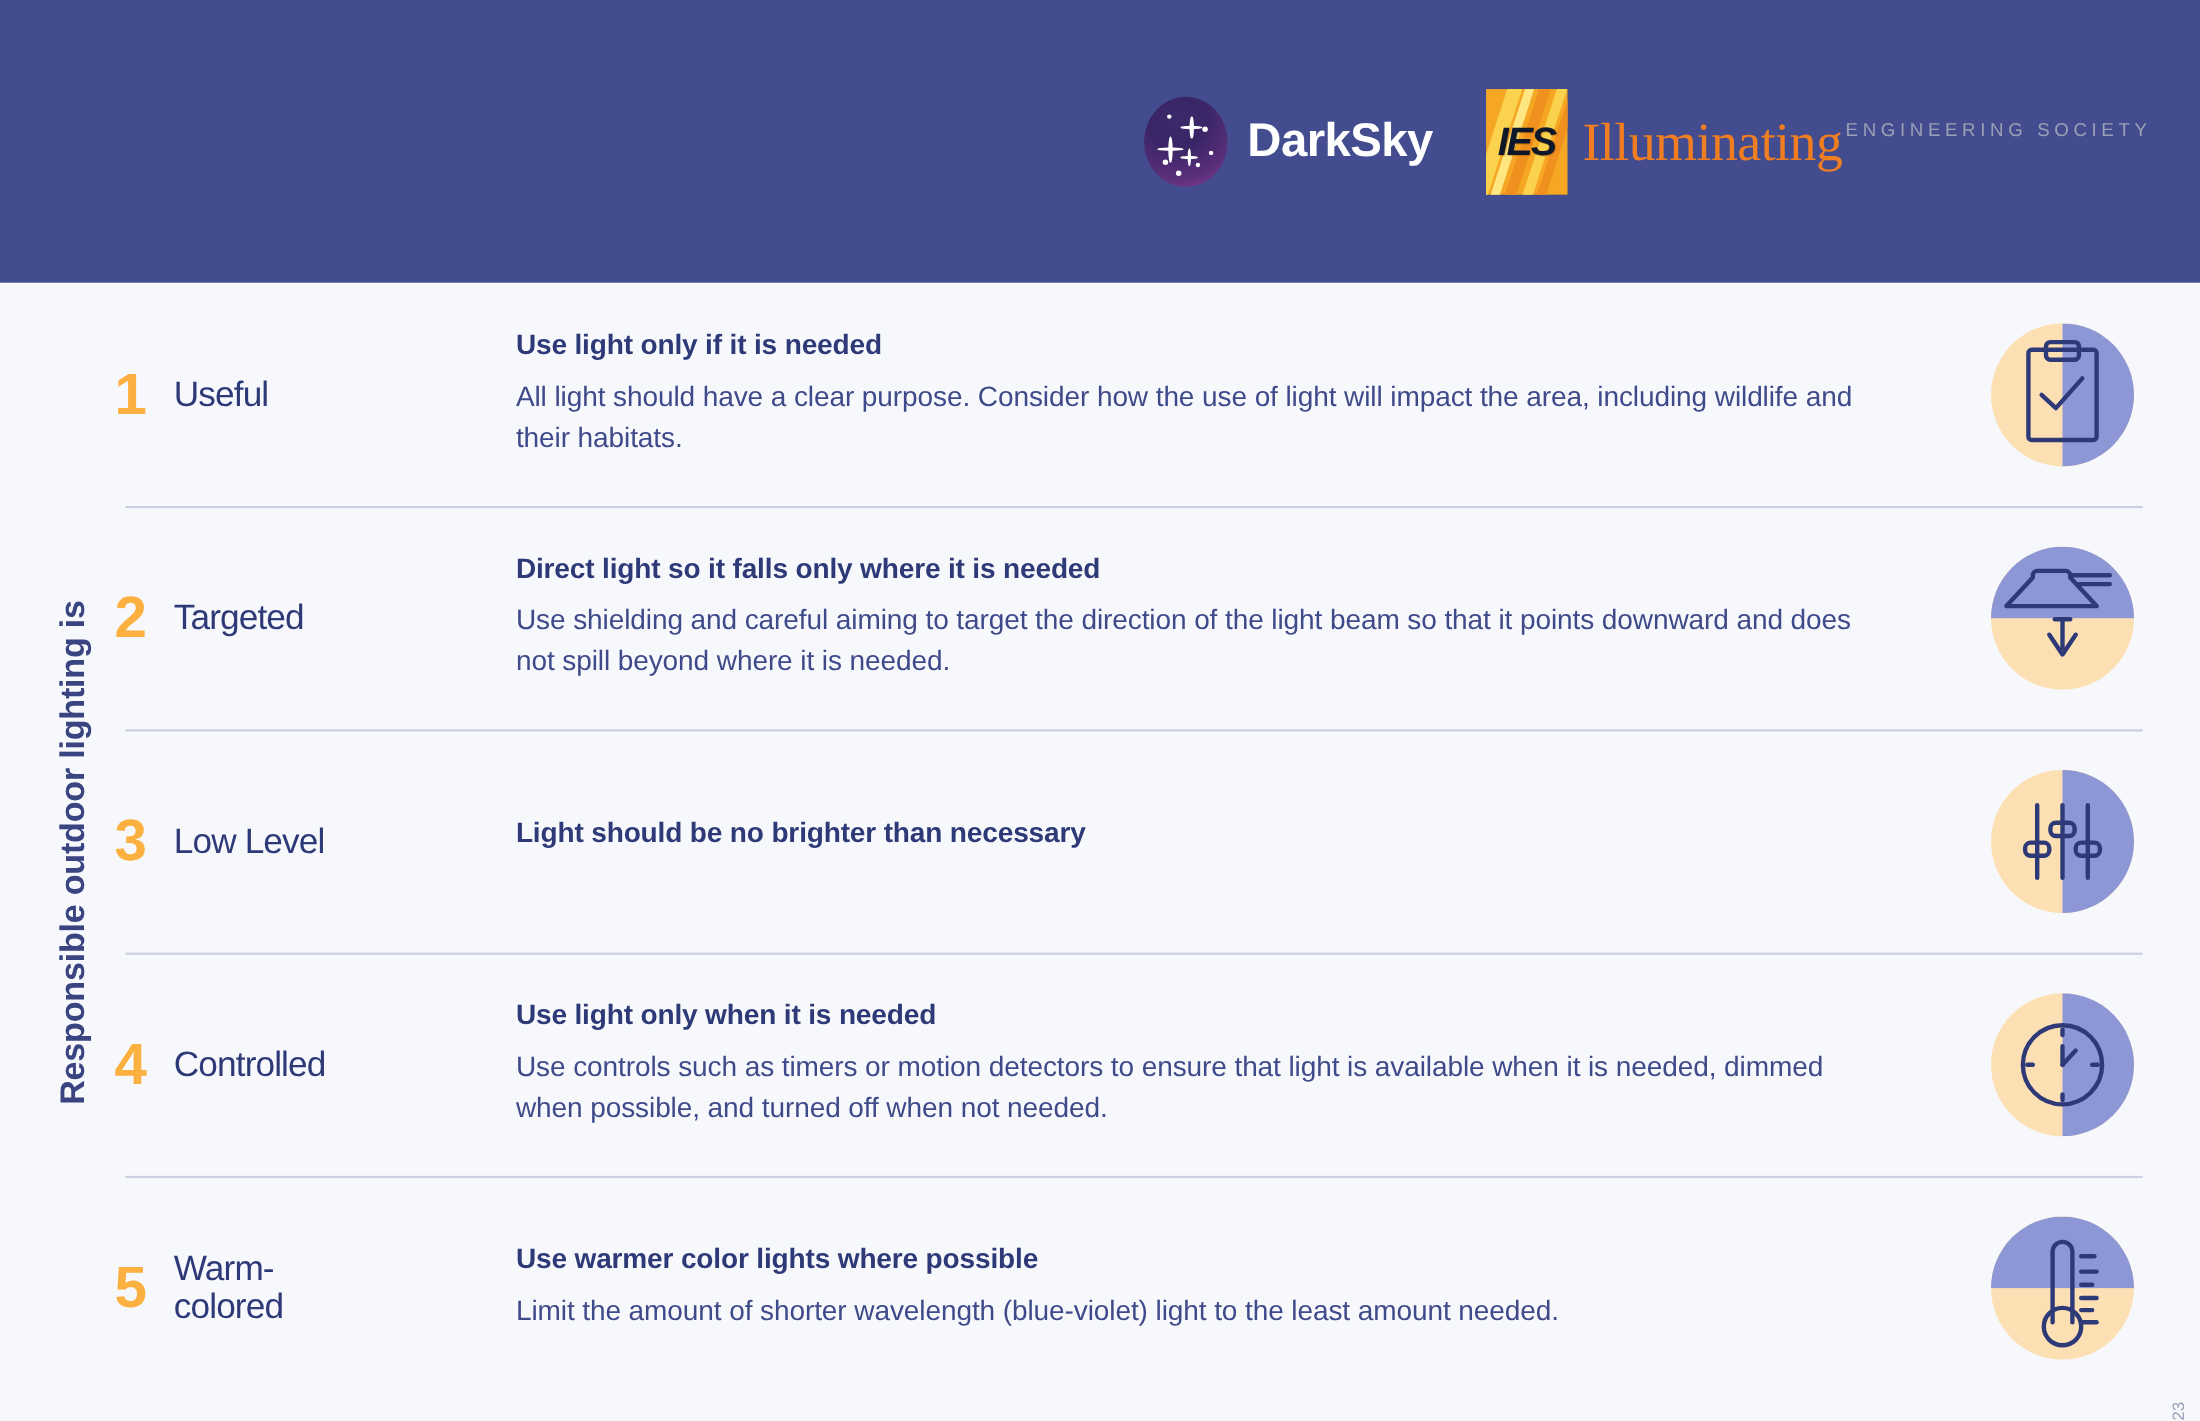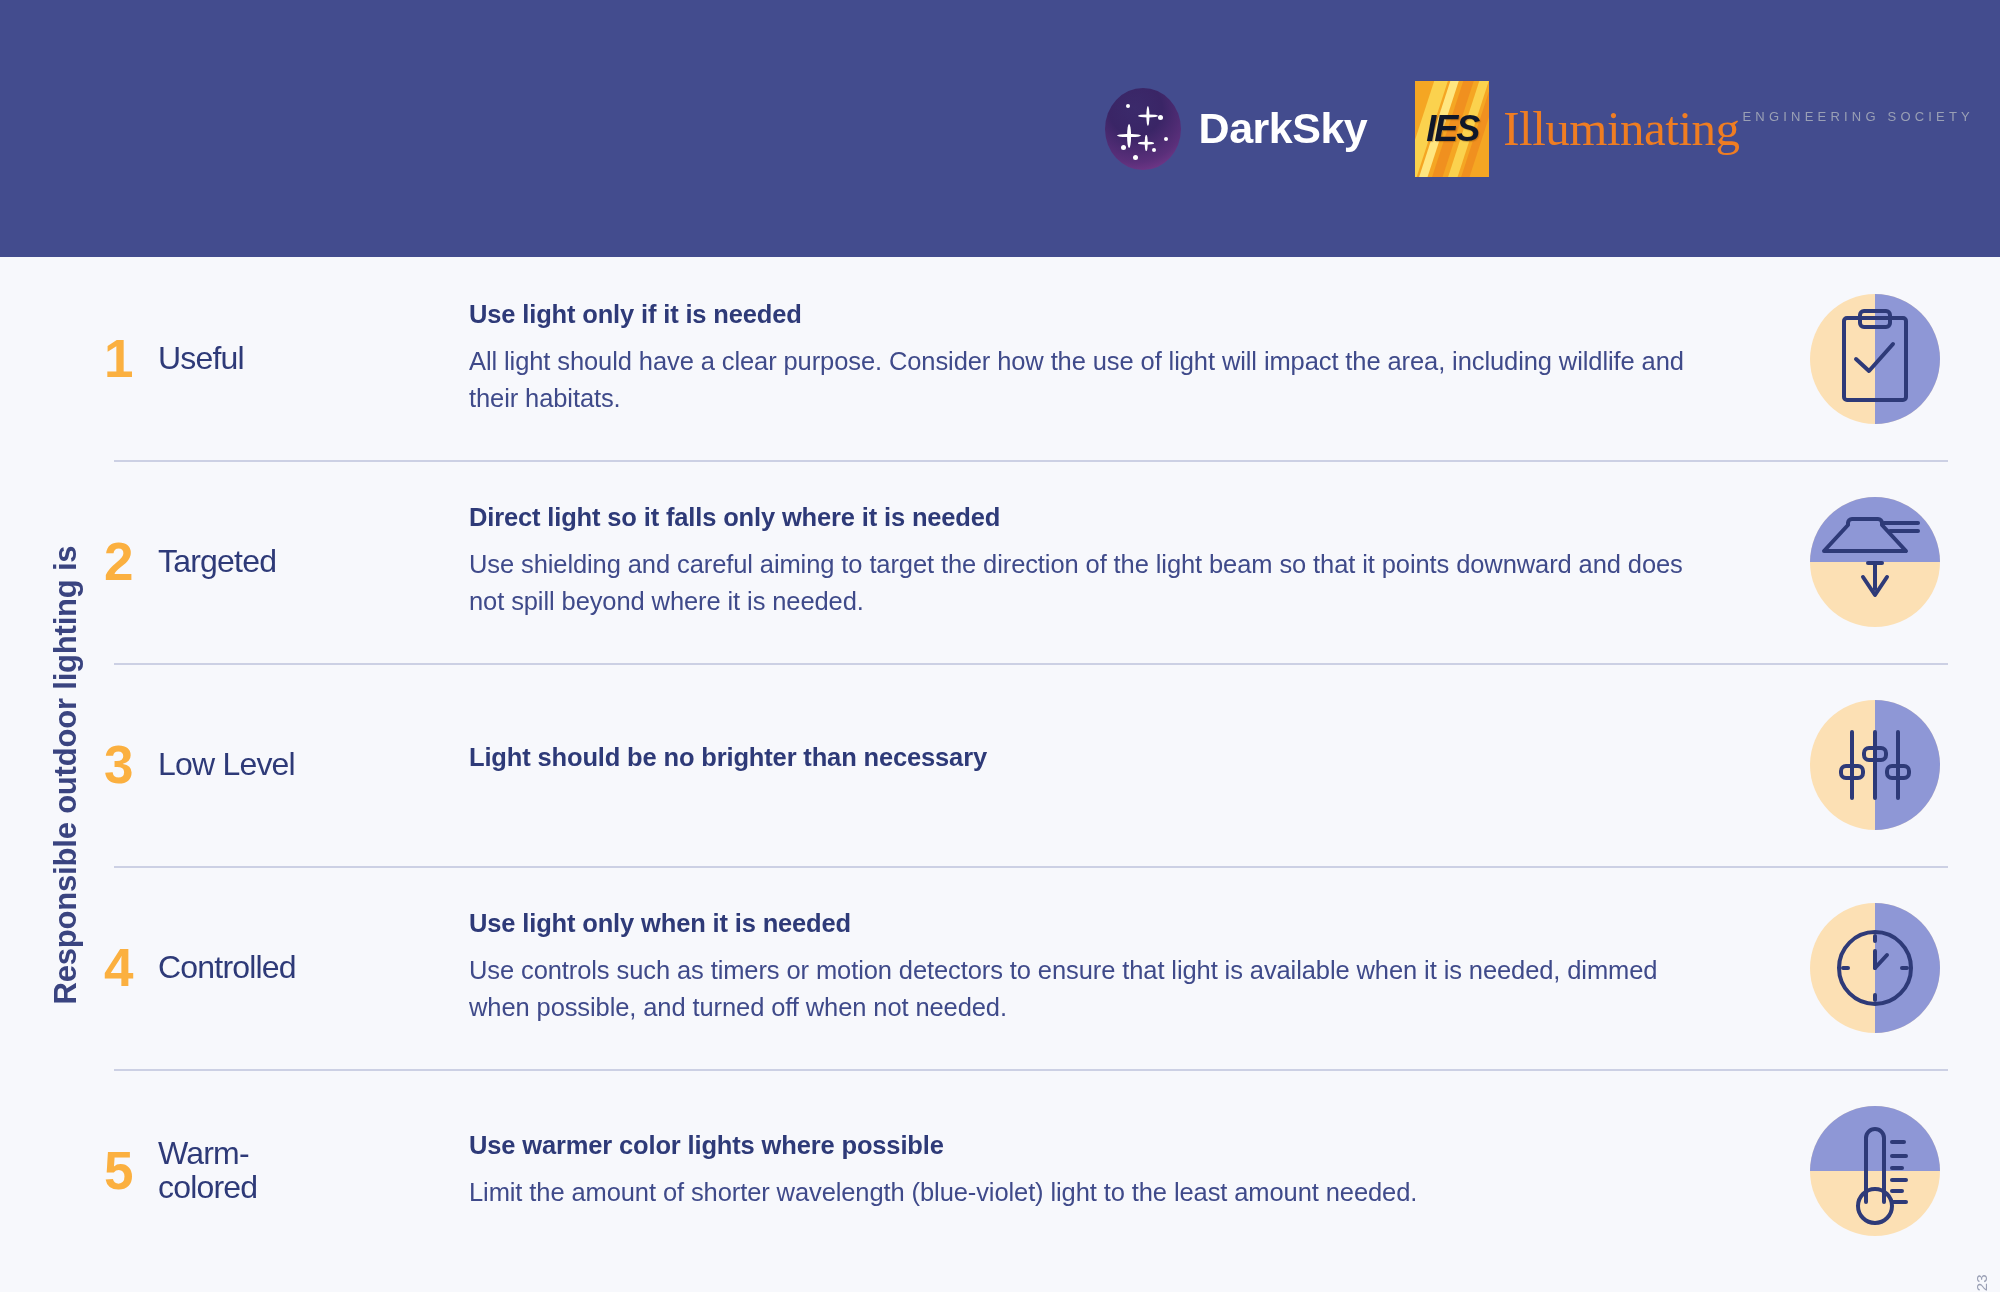--- a/index.html
+++ b/index.html
@@ -37,21 +37,21 @@
     font-weight: bold;
     line-height: 1.17;
     letter-spacing: -0.4px;
     white-space: pre-line;
     margin: 0;
     flex: 0 0 auto;
     padding-bottom: 4px;
   }
   .logos {
     position: absolute;
-    right: 26px;
+    right: 44px;
     top: 0;
     height: 257px;
     display: flex;
     align-items: center;
     gap: 48px;
   }
   .darksky-logo {
     display: flex;
     align-items: center;
     gap: 18px;
@@ -127,21 +127,21 @@
   .ies-words { display: flex; flex-direction: row; }
   .ies-illum {
     color: #ef7d22;
     font-family: "Liberation Serif", serif;
     font-size: 49px;
     line-height: 0.96;
     letter-spacing: -0.5px;
   }
   .ies-sub {
     color: #9aa0b5;
-    font-size: 13px;
+    font-size: 17px;
     letter-spacing: 4.2px;
     padding-left: 3px;
     margin-top: 4px;
   }
 
   
   .body-area {
     position: relative;
     height: 1035px;
   }

